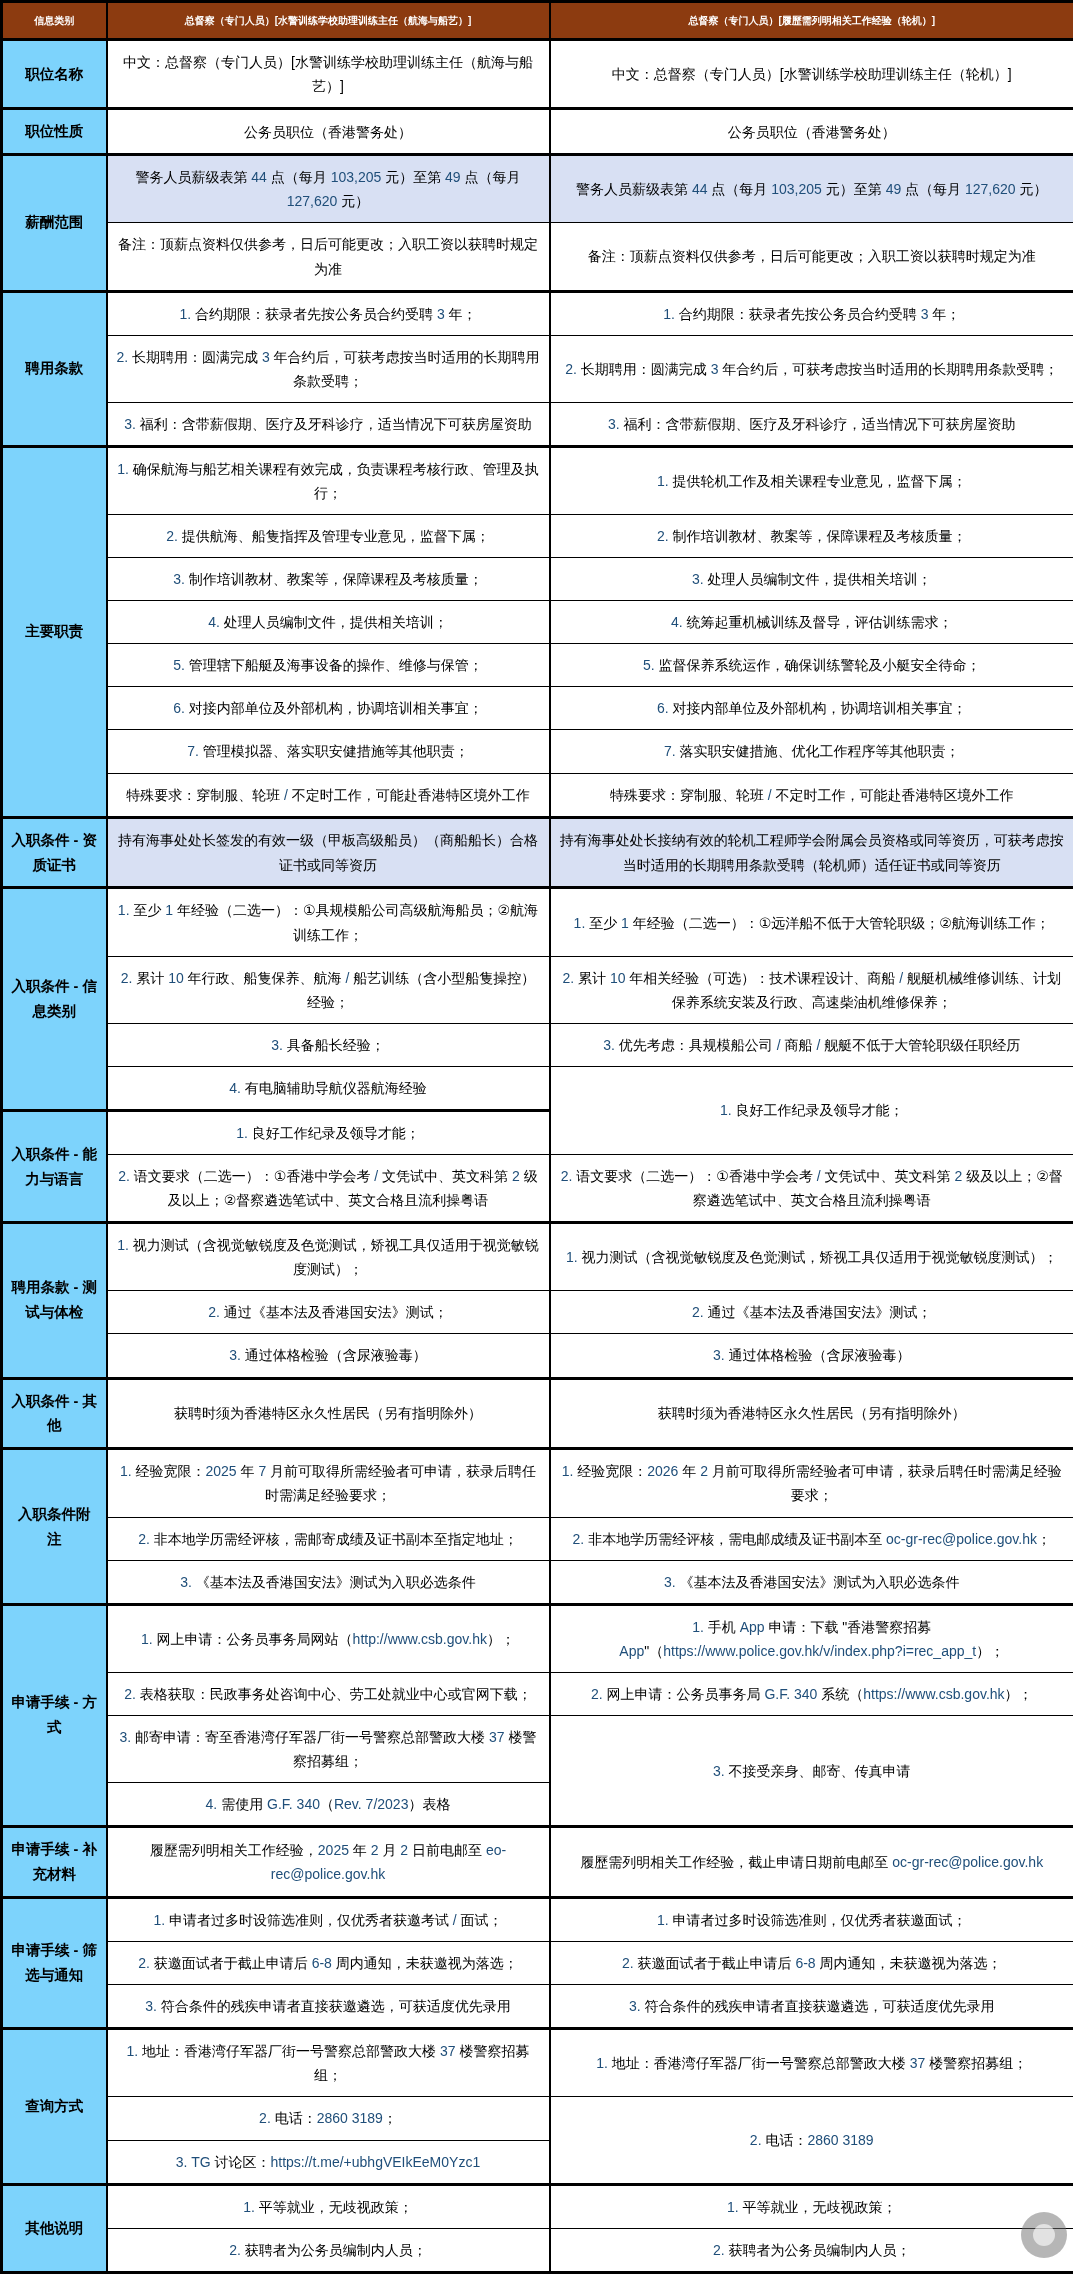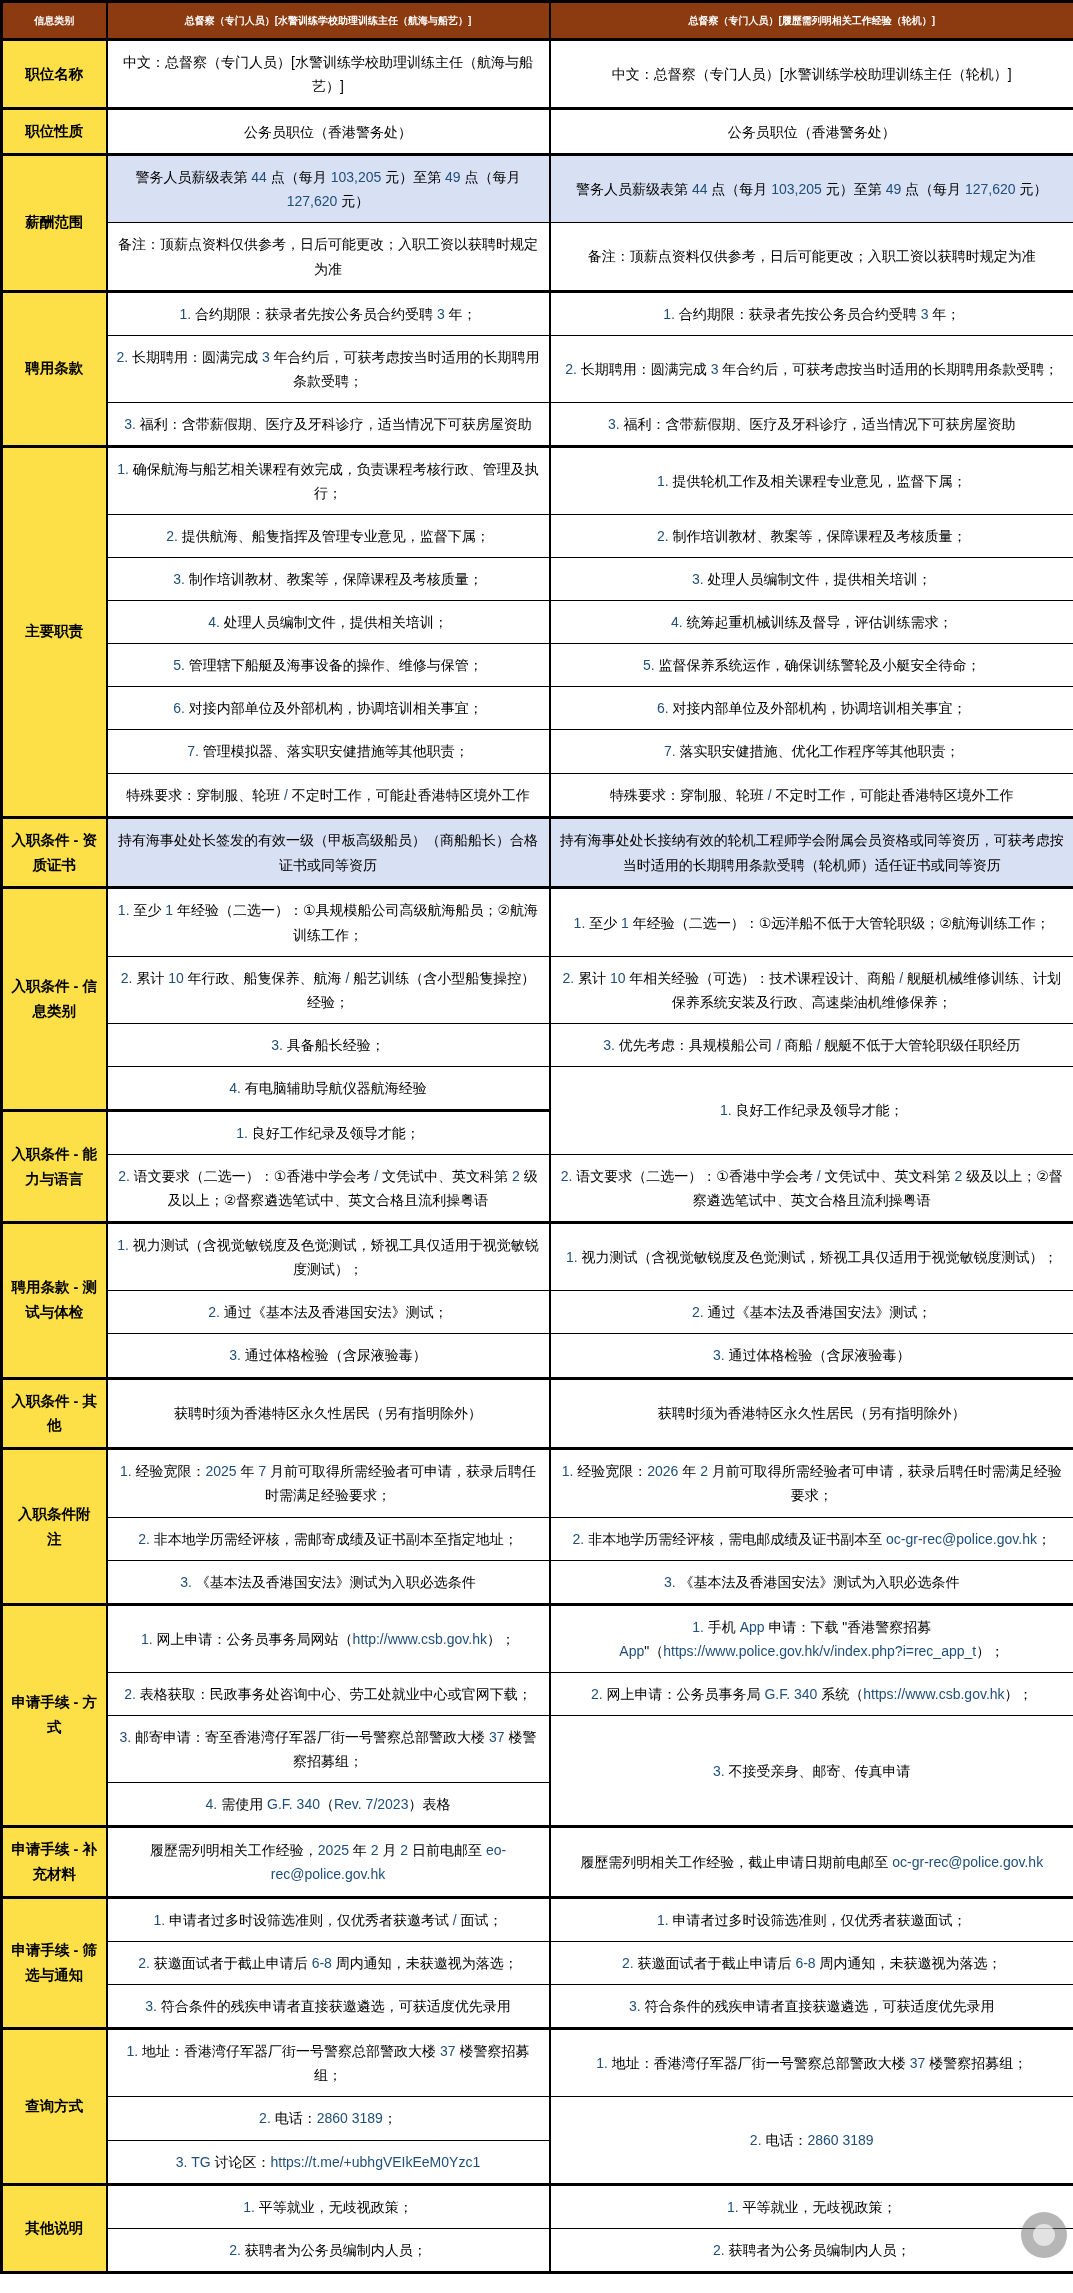--- a/index.html
+++ b/index.html
@@ -40,21 +40,21 @@
   thead th{
     background:var(--header-bg);
     color:#ffffff;
     font-weight:bold;
     font-size:10px;
     border-bottom:3px solid var(--border);
   }
   td.label{
     font-weight:bold;
     font-size:14.5px;
-    background:#fde047;
+    background:#7dd3fc;
   }
   tr.section-start td{border-top:3px solid var(--border);}
   td.hl{background:var(--hl-bg);}
   .lat{color:var(--latin);}
   .watermark{
     position:absolute;
     top:2212px;
     right:6px;
     display:flex;
     align-items:center;

